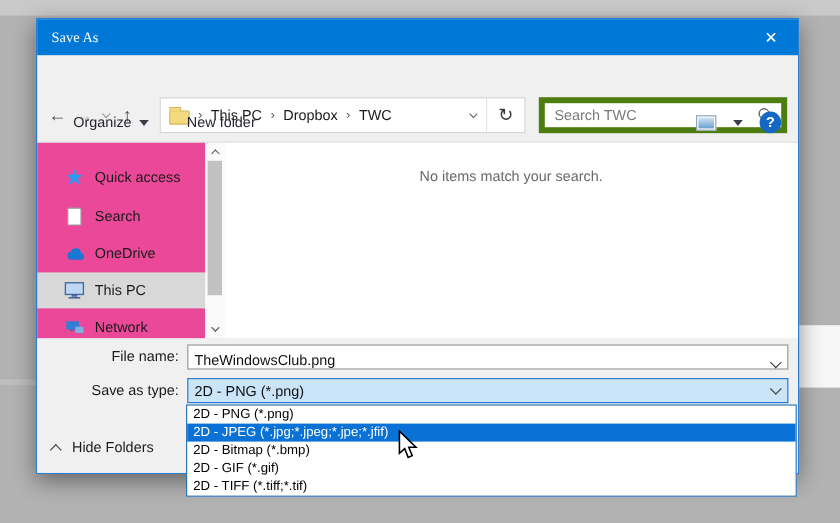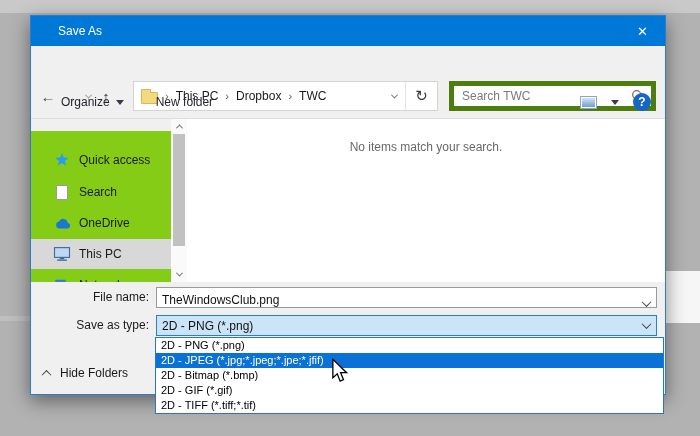--- a/index.html
+++ b/index.html
@@ -11,21 +11,21 @@
   .bg-top-band { position:absolute; left:0; top:0; width:700px; height:13px; background:#c9c9c9; }
   .bg-faint-line { position:absolute; left:0; top:316px; width:30px; height:5px; background:#c3c3c3; opacity:.7; }
   .bg-white-band { position:absolute; left:640px; top:271px; width:60px; height:52px; background:#f6f6f6; overflow:hidden; z-index:1; }
   .bg-white-band span { position:absolute; left:-27px; top:-10px; font:italic bold 50px "Liberation Serif", serif; color:#111; }
 
   
   .dialog { position:absolute; left:30px; top:15px; width:636px; height:380px; background:#f0f0f0;
             border:1px solid #2b7cd3; box-shadow:0 6px 18px rgba(0,0,0,.45); z-index:5; }
   .titlebar { position:absolute; left:0; top:0; width:100%; height:30px; background:#0078d7; color:#fff;
               display:flex; align-items:center; }
-  .titlebar .title { padding-left:27px; font-size:12px; }
+  .titlebar .title { padding-left:12px; font-size:12px;font-family:Liberation Serif, serif; }
   .close-btn { position:absolute; right:0; top:0; width:45px; height:30px; display:flex; align-items:center;
                justify-content:center; color:#fff; font-size:13px; }
 
   
   .addr-row { position:absolute; left:0; top:30px; width:100%; height:40px; }
   .nav-ico { position:absolute; top:35px; height:30px; display:flex; align-items:center; justify-content:center; font-size:15px; }
   .nav-back { left:6px;  width:22px; color:#4d4d4d; }
   .nav-fwd  { left:28px; width:22px; color:#c2c2c2; }
   .nav-chev { left:50px; width:14px; }
   .nav-up   { left:64px; width:22px; color:#404040; }
@@ -54,21 +54,21 @@
   .tri-down { width:0; height:0; border-left:4px solid transparent; border-right:4px solid transparent;
               border-top:5px solid #3b3b4a; }
   .tb-right { position:absolute; right:14px; display:flex; align-items:center; gap:14px; }
   .views-ico { width:17px; height:13px; border:1px solid #8fa6ba; background:#fff; padding:1px; }
   .views-ico div { width:100%; height:100%; background:linear-gradient(180deg,#cfe4f5,#6d9fce); }
   .help-btn { width:18px; height:18px; border-radius:50%; background:#1467c4; color:#fff; font-weight:bold;
               font-size:12px; display:flex; align-items:center; justify-content:center; }
 
   
   .content { position:absolute; left:0; top:103px; width:100%; height:163px; }
-  .sidebar { position:absolute; left:0; top:12px; width:140px; height:100%; background:#84cc16; overflow:hidden;padding-left:20px; }
+  .sidebar { position:absolute; left:0; top:0; width:140px; height:100%; background:#ec4899; overflow:hidden;padding-left:20px; }
   .side-item { position:absolute; left:0; width:140px; height:30px; display:flex; align-items:center; }
   .side-item.sel { background:#d8d8d8; }
   .side-ico { width:18px; height:18px; margin-left:22px; display:flex; align-items:center; justify-content:center; }
   .side-lbl { margin-left:8px; }
   .page-ico { width:12px; height:15px; background:#fff; border:1px solid #9a9a9a; border-radius:1px; }
 
   .vscroll { position:absolute; left:140px; top:0; width:16px; height:100%; background:#fafafa; }
   .vs-btn { position:absolute; left:0; width:16px; height:15px; display:flex; align-items:center; justify-content:center; }
   .vs-up { top:0; } .vs-dn { bottom:0; }
   .vs-thumb { position:absolute; left:2px; top:15px; width:12px; height:112px; background:#c1c1c1; }

